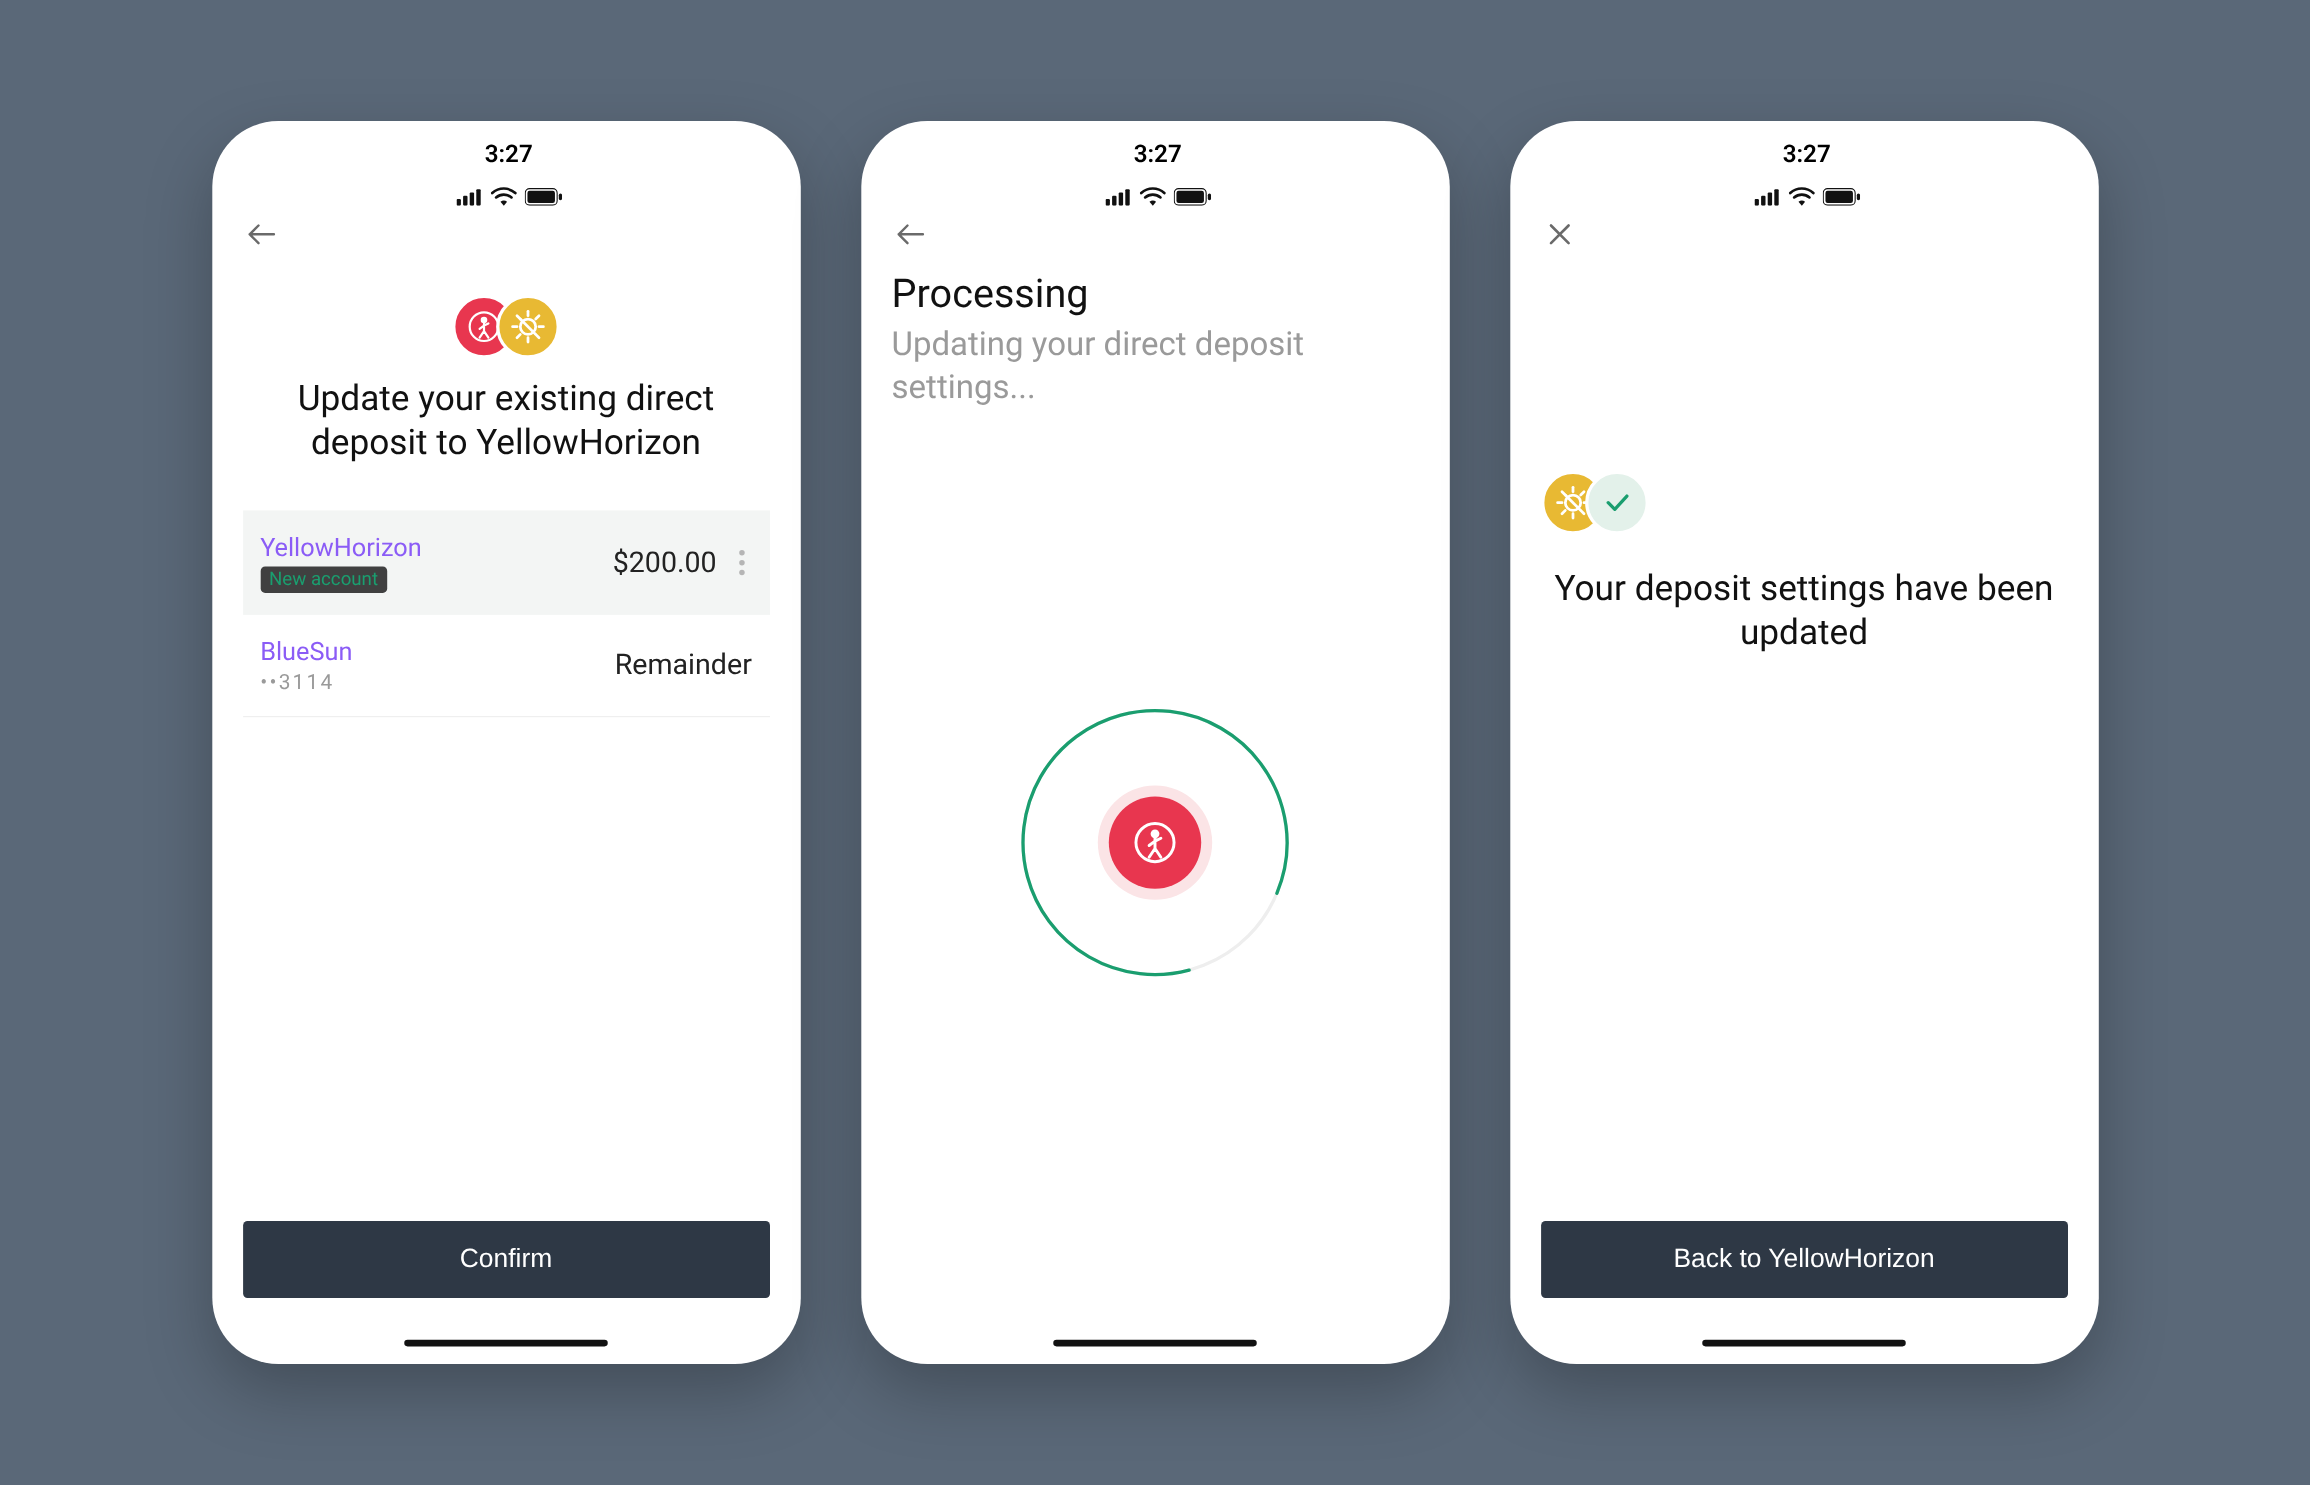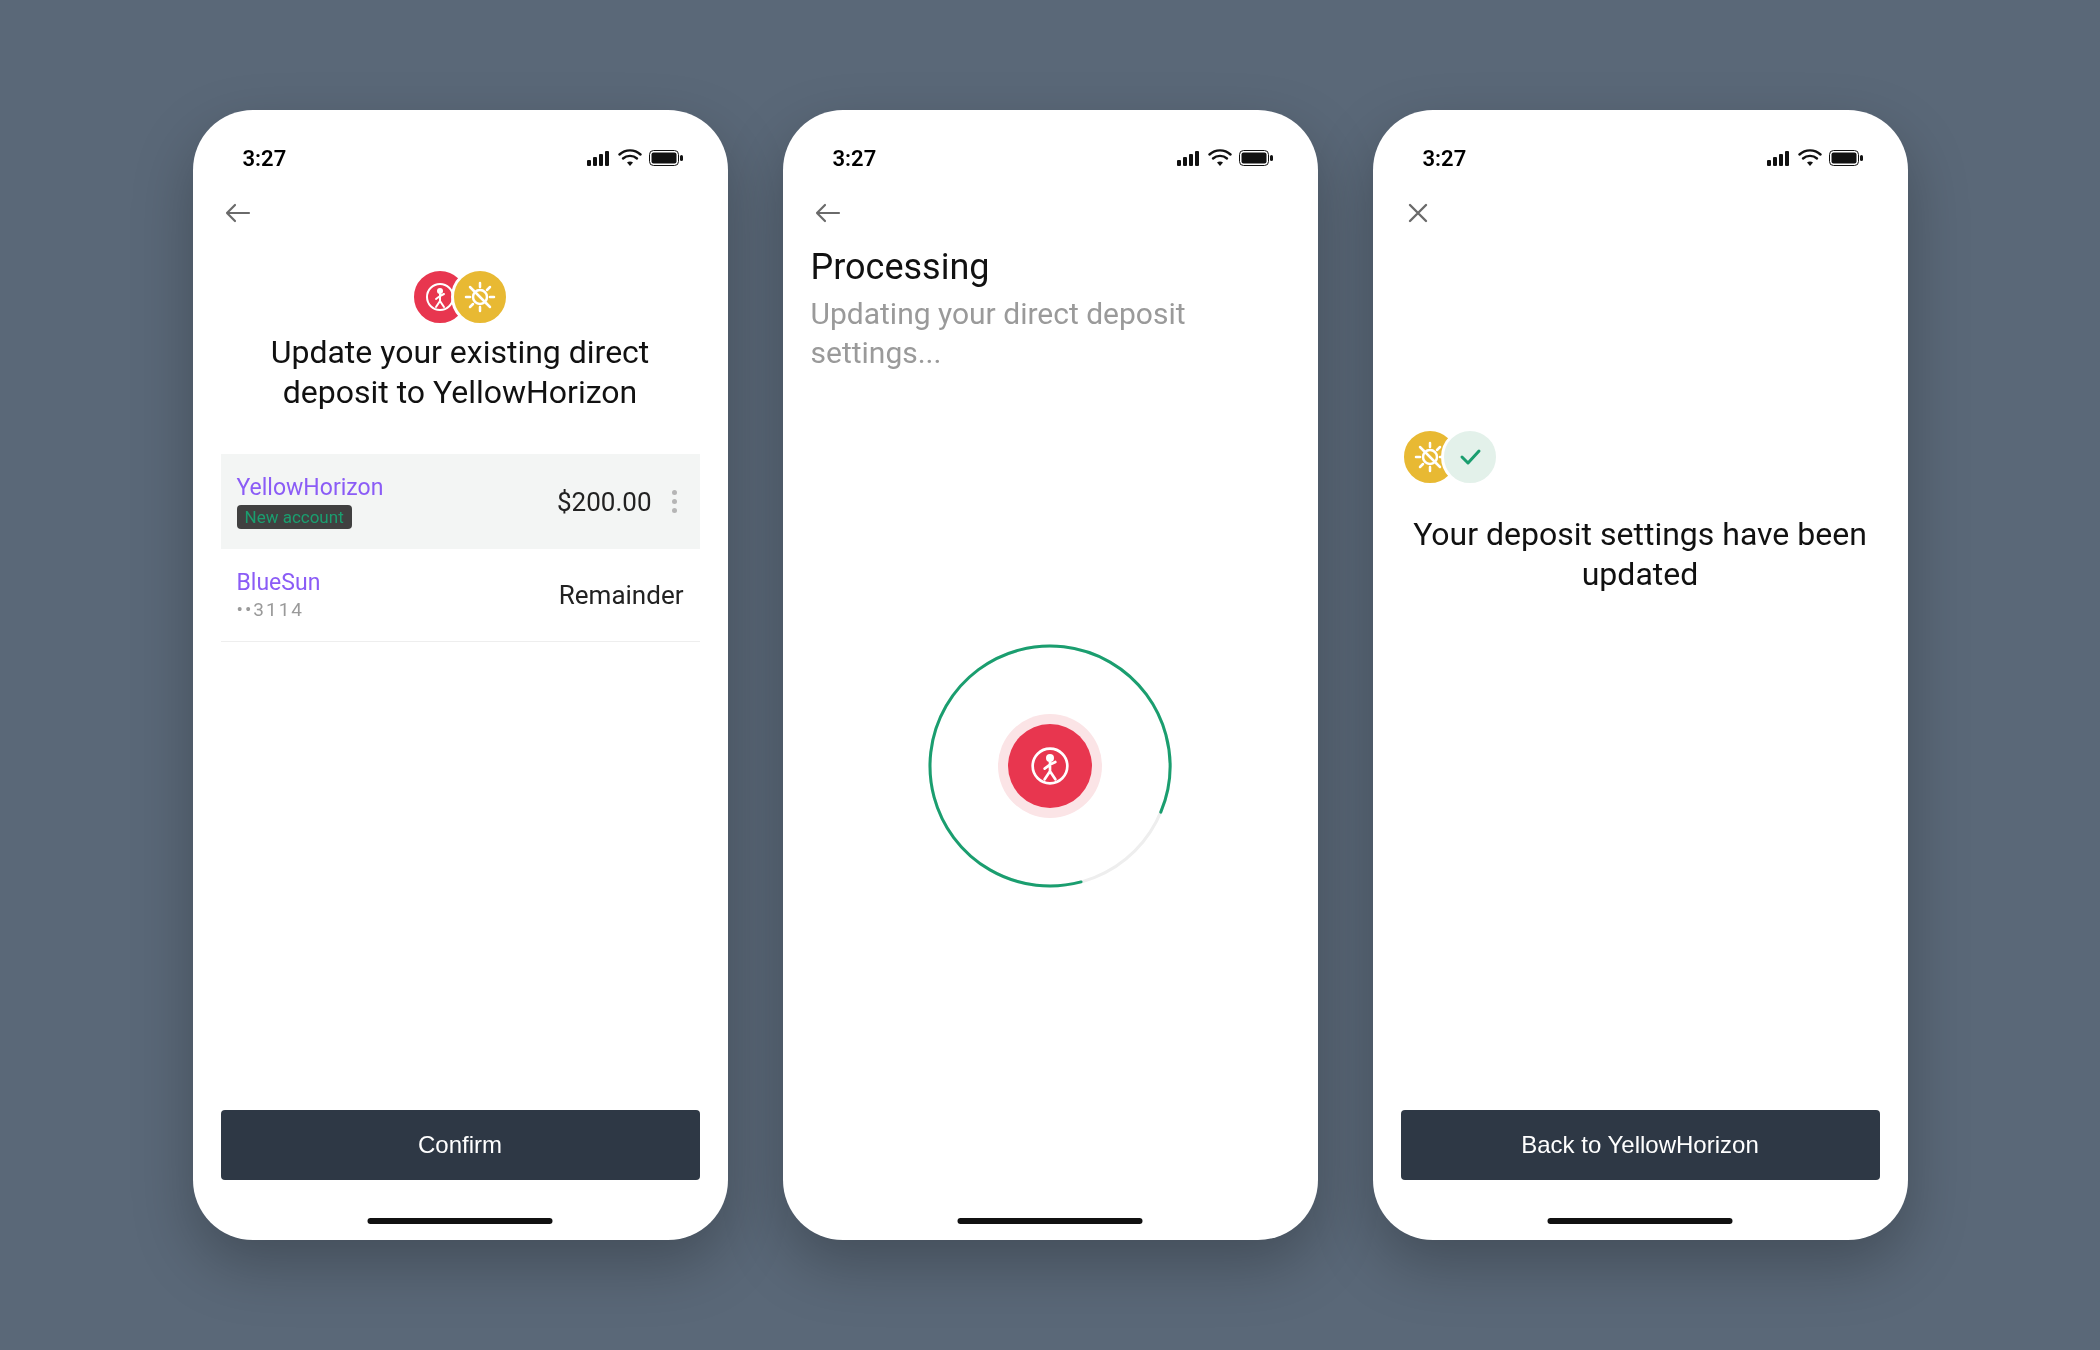--- a/index.html
+++ b/index.html
@@ -24,20 +24,21 @@
     display: flex;
     flex-direction: column;
   }
   .status-bar {
     height: 60px;
     display: flex;
     align-items: center;
     justify-content: space-between;
     padding: 0 45px 0 50px;
     margin-top: 18px;
+    flex-direction: column;
   }
   .status-time { font-size: 22px; font-weight: 600; }
   .status-icons { display: flex; align-items: center; gap: 7px; }
   .nav-row {
     height: 50px;
     padding: 0 28px;
     display: flex;
     align-items: center;
   }
   .nav-btn {
@@ -61,21 +62,21 @@
     display: flex; align-items: center; justify-content: center;
     border: 3px solid #fff;
   }
   .logo-circ.red { background: #e8364f; }
   .logo-circ.yellow { background: #e8b933; margin-left: -18px; }
   .logo-circ.check { background: #e3f1ea; margin-left: -18px; }
   .headline {
     font-size: 32px;
     text-align: center;
     line-height: 1.25;
-    margin-top: 6px;
+    margin-top: 16px;
     color: #111;
     font-weight: 400;
     padding: 0 10px;
   }
   .account-list { margin-top: 42px; }
   .account-row {
     display: flex;
     align-items: center;
     padding: 20px 16px;
     border-bottom: 1px solid #eee;

